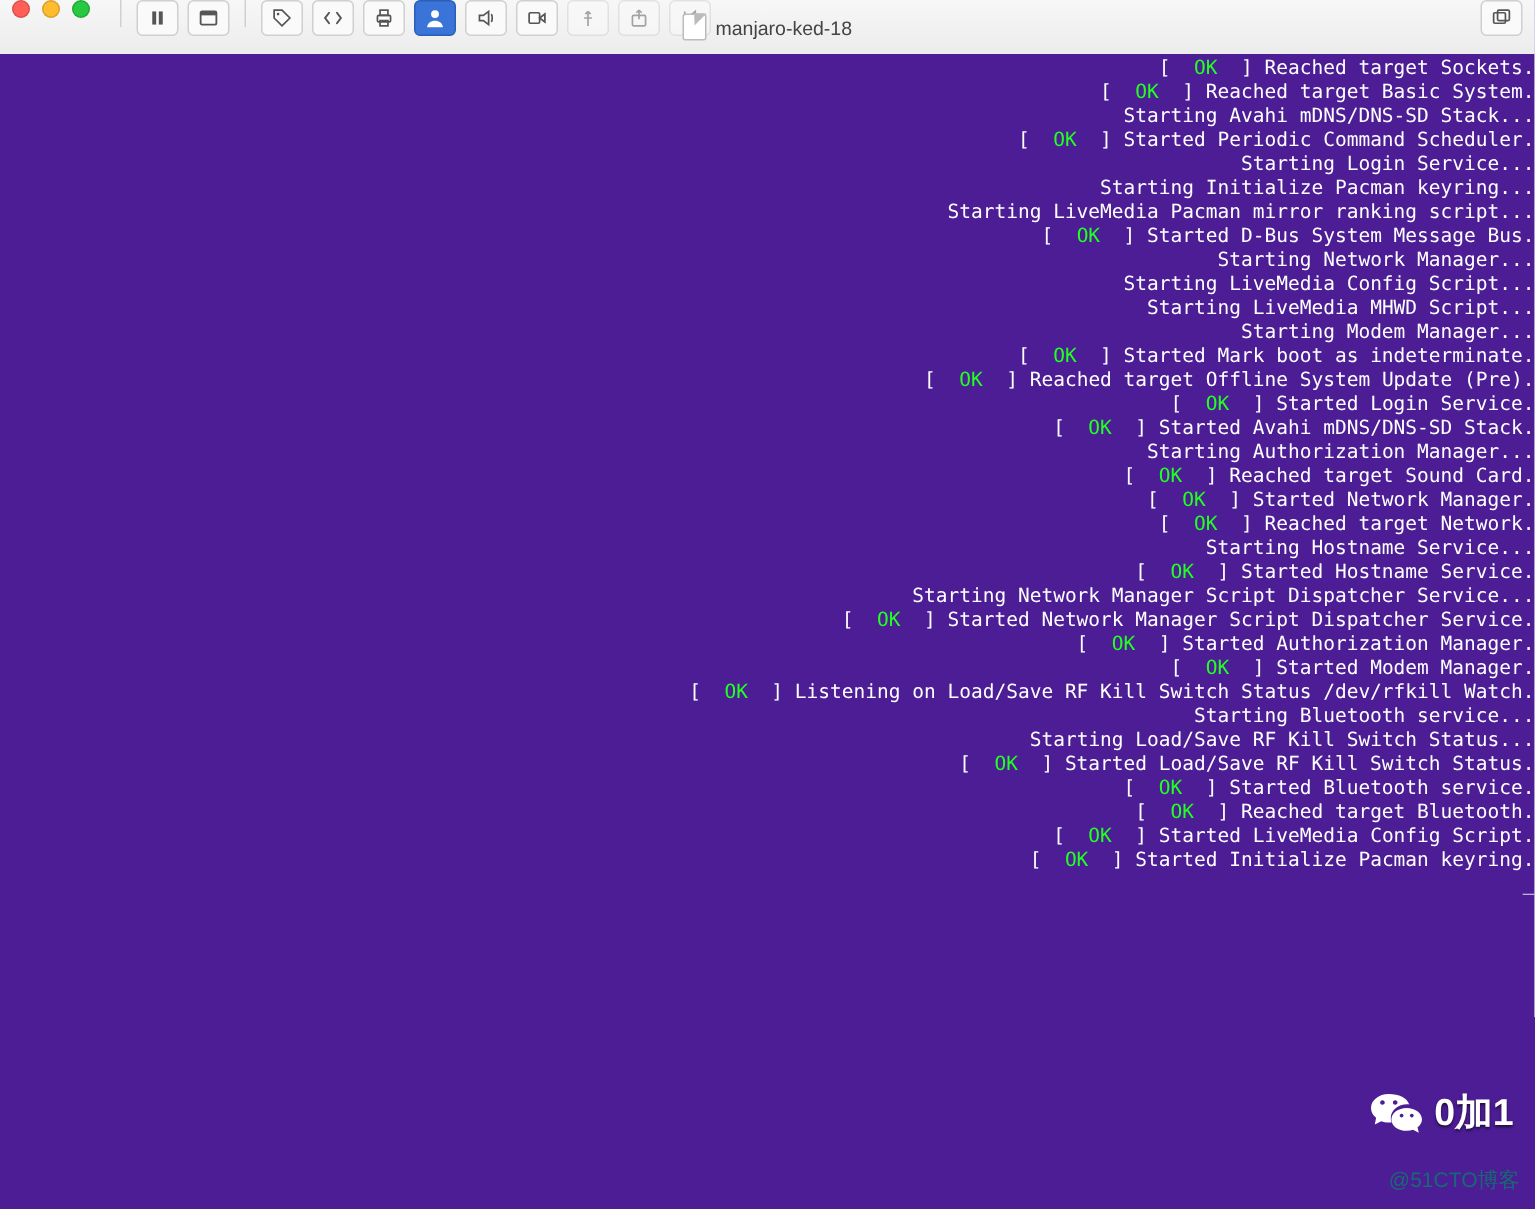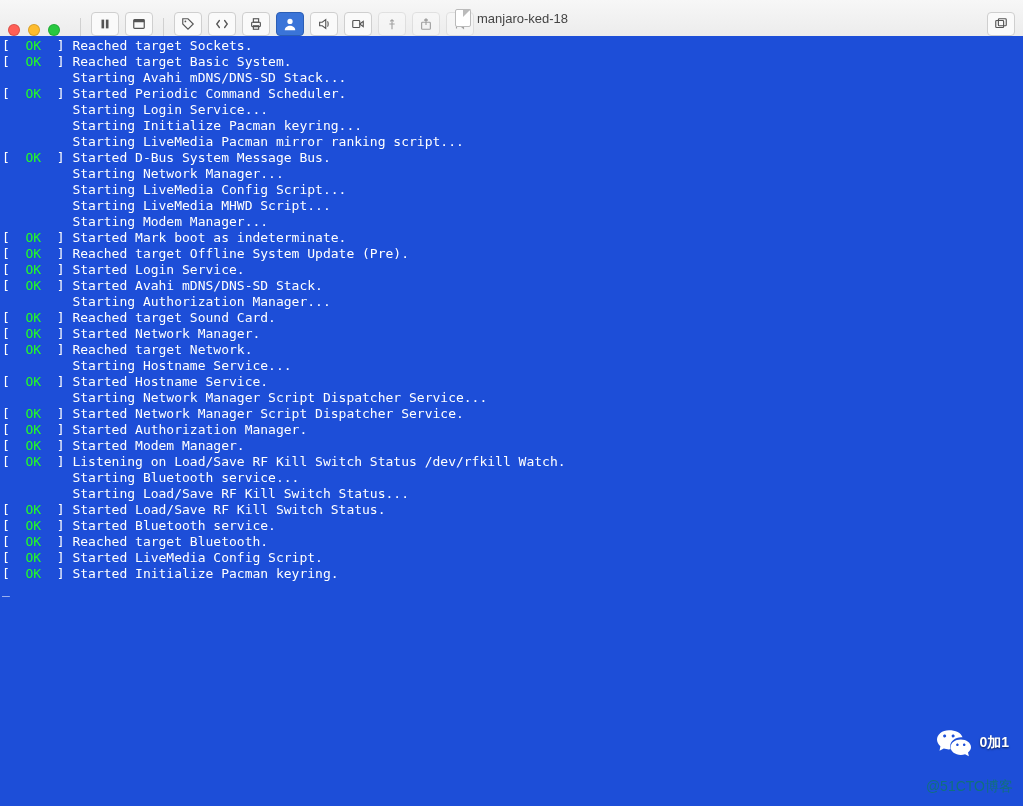--- a/index.html
+++ b/index.html
@@ -12,21 +12,21 @@
     overflow: hidden;
     position: relative;
   }
 
   
   .titlebar {
     height: 36px;
     background: linear-gradient(#f7f7f7, #ececec);
     border-bottom: 1px solid #d6d6d6;
     display: flex;
-    align-items: flex-end;
+    align-items: flex-start;
     position: relative;
     padding: 0 8px;
     gap: 6px;
     font-size: 13px;
     color: #555;
   }
   .traffic-lights {
     display: flex;
     gap: 8px;
     align-items: center;
@@ -87,43 +87,44 @@
     margin-left: auto;
     display: flex;
     gap: 6px;
     align-items: center;
   }
 
   
   .terminal {
     position: absolute;
     top: 36px; left: 0; right: 0; bottom: 0;
-    background: #1d4ed8;
+    background: #4c1d95;
     color: #fff;
     font-family: "Menlo", "Consolas", "DejaVu Sans Mono", monospace;
     font-size: 13px;
     line-height: 16px;
     padding: 2px 0 0 2px;
     white-space: pre;
     letter-spacing: 0;
+    text-align: right;
   }
   .line { display: block; height: 16px; }
   .ok   { color: #22ff22; }
   @keyframes blink { 50% { opacity: 0; } }
 
   
   .wechat {
     position: absolute;
     right: 14px;
     bottom: 48px;
     display: flex;
     align-items: center;
     gap: 8px;
     color: #fff;
-    font-size: 14px;
+    font-size: 25px;
     font-weight: 600;
     text-shadow: 0 1px 2px rgba(0,0,0,0.6);
   }
   .wechat svg { width: 34px; height: 30px; fill: #fff; }
   .blog-watermark {
     position: absolute;
     right: 10px;
     bottom: 10px;
     color: #0f766e;
     font-size: 14px;

